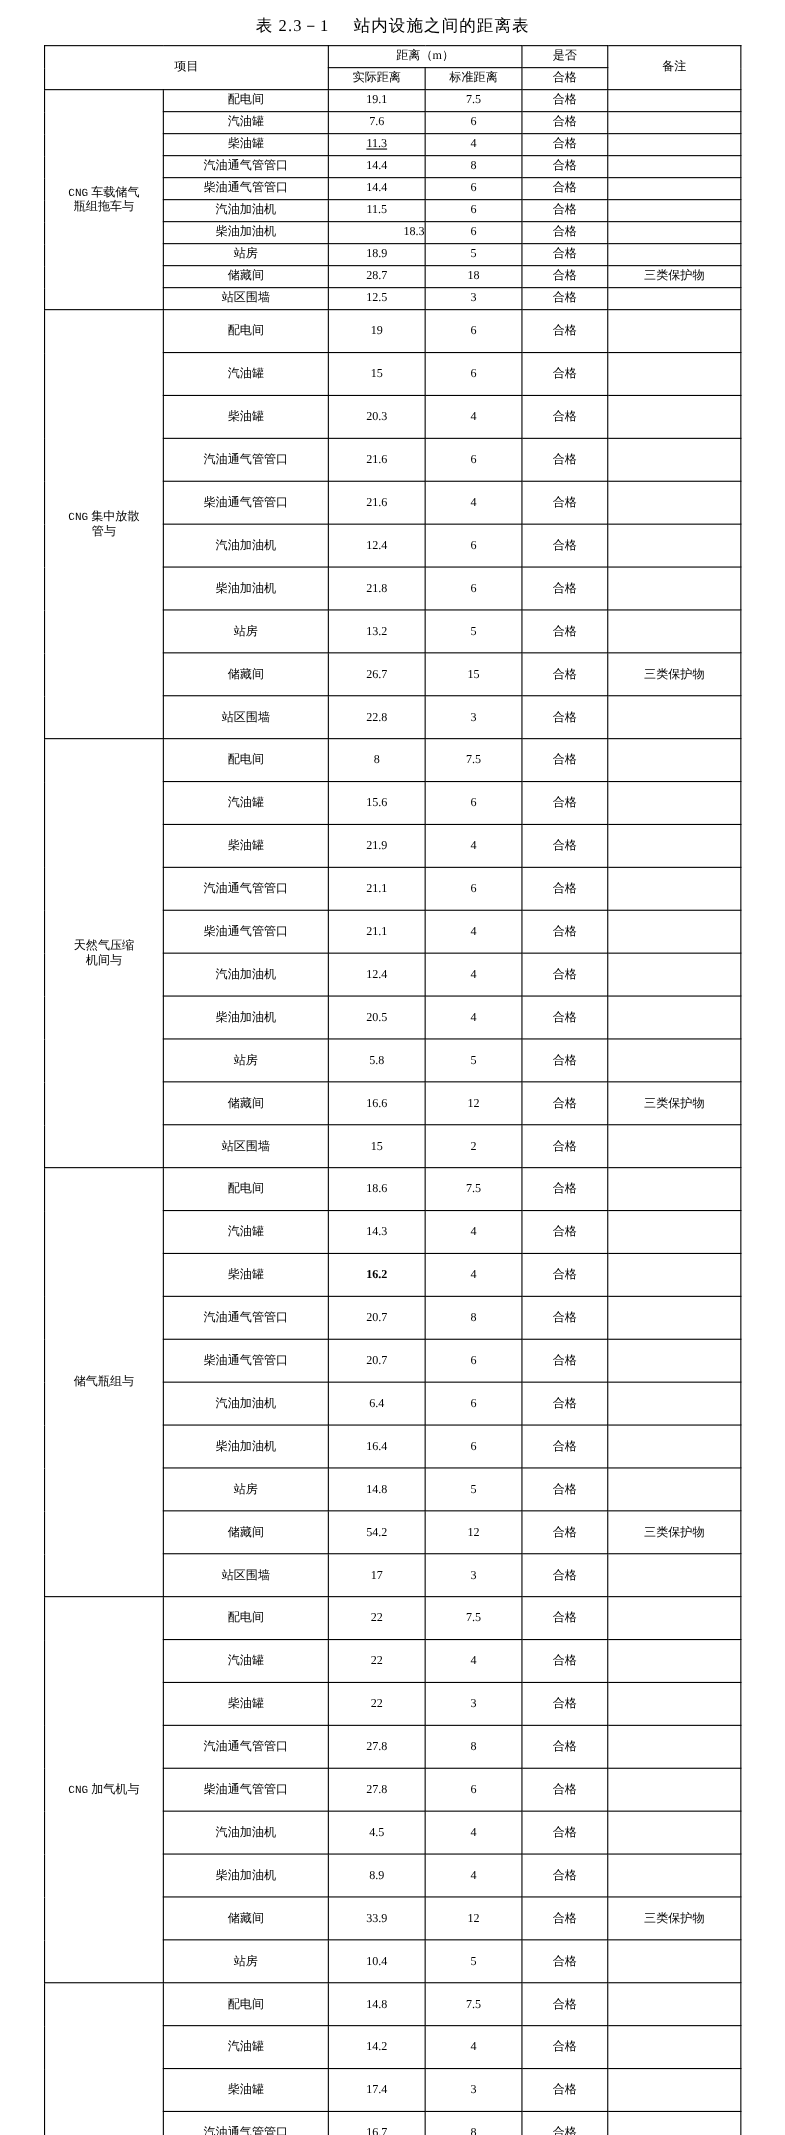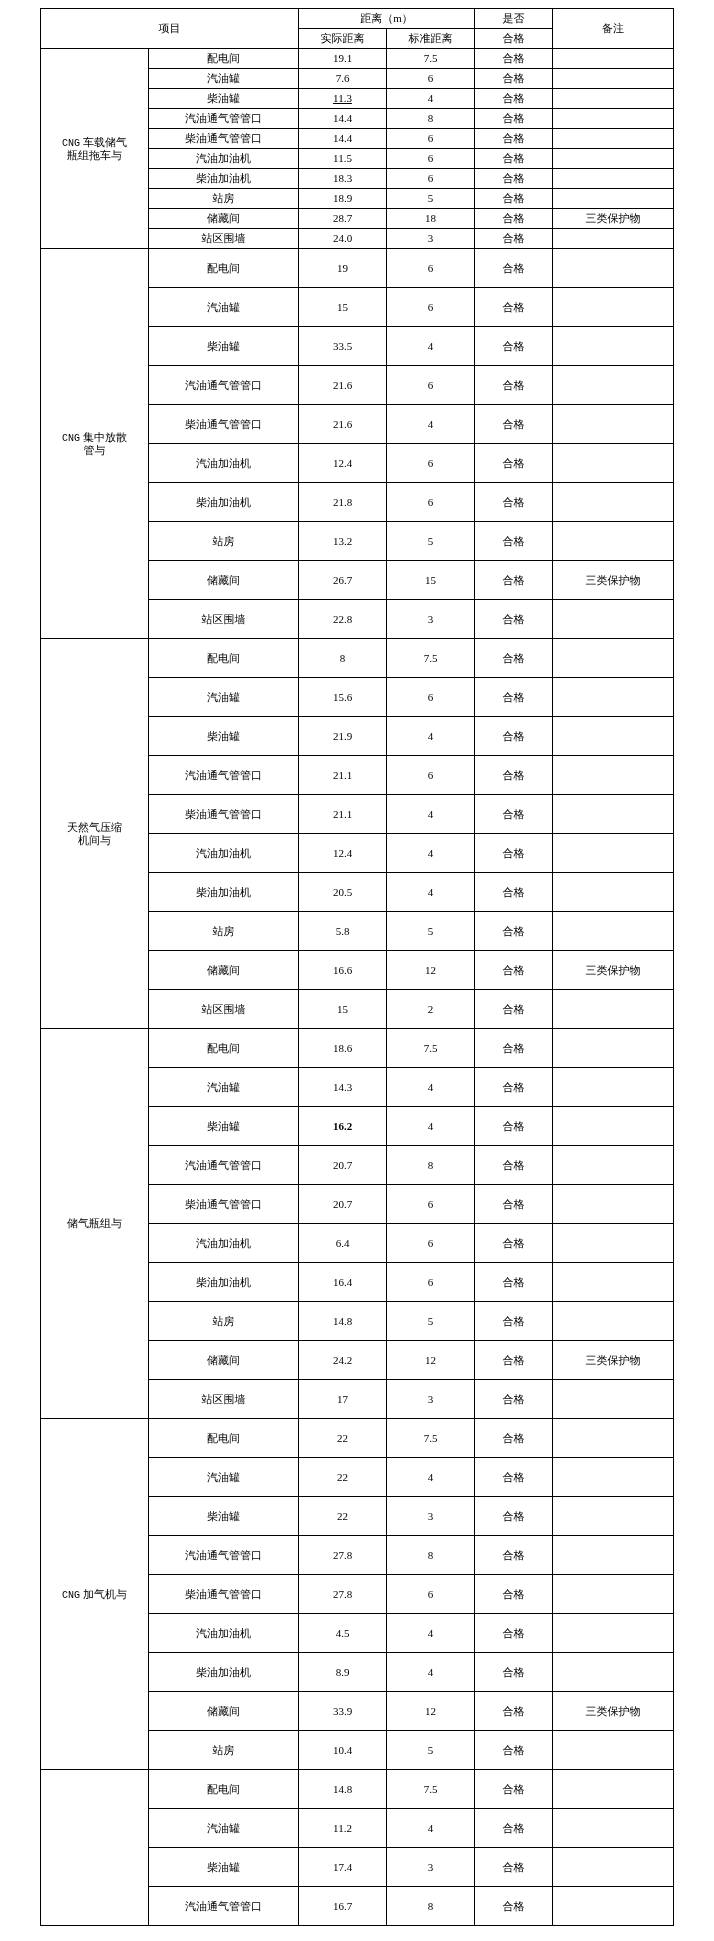--- a/index.html
+++ b/index.html
@@ -74,20 +74,23 @@
   col.c-act { width: 88px; }
   col.c-std { width: 88px; }
   col.c-ok { width: 78px; }
   col.c-rem { width: 121px; }
 </style>
 </head>
 <body>
 
 <div class="page">
 
+  <div class="doc-title">
+    <span>表 2.3－1</span><span class="title-gap"></span><span>站内设施之间的距离表</span>
+  </div>
 
   <table class="dist">
     <colgroup>
       <col class="c-group">
         <col class="c-fac">
         <col class="c-act">
         <col class="c-std">
         <col class="c-ok">
         <col class="c-rem">
     </colgroup>
@@ -146,42 +149,42 @@
         </tr>
         <tr>
           <td class="facility " style="height: 19px;">汽油加油机</td>
           <td class="num " style="height: 19px;">11.5</td>
           <td class="std " style="height: 19px;">6</td>
           <td class="ok " style="height: 19px;">合格</td>
           <td class="remark " style="height: 19px;"></td>
         </tr>
         <tr>
           <td class="facility " style="height: 19px;">柴油加油机</td>
-          <td class="num " style="height: 19px;">18.3</td>
+          <td class="num " style="height: 19px; text-align: right;">18.3</td>
           <td class="std " style="height: 19px;">6</td>
           <td class="ok " style="height: 19px;">合格</td>
           <td class="remark " style="height: 19px;"></td>
         </tr>
         <tr>
           <td class="facility " style="height: 19px;">站房</td>
           <td class="num " style="height: 19px;">18.9</td>
           <td class="std " style="height: 19px;">5</td>
           <td class="ok " style="height: 19px;">合格</td>
           <td class="remark " style="height: 19px;"></td>
         </tr>
         <tr>
           <td class="facility " style="height: 19px;">储藏间</td>
           <td class="num " style="height: 19px;">28.7</td>
           <td class="std " style="height: 19px;">18</td>
           <td class="ok " style="height: 19px;">合格</td>
           <td class="remark " style="height: 19px;">三类保护物</td>
         </tr>
         <tr>
           <td class="facility " style="height: 19px;">站区围墙</td>
-          <td class="num " style="height: 19px;">24.0</td>
+          <td class="num " style="height: 19px;">12.5</td>
           <td class="std " style="height: 19px;">3</td>
           <td class="ok " style="height: 19px;">合格</td>
           <td class="remark " style="height: 19px;"></td>
         </tr>
         <tr>
           <td class="group" rowspan="10">
             <div><span class="cng-label">CNG</span> 集中放散</div>
             <div>管与</div>
           </td>
           <td class="facility h-item" style="height: 38px;">配电间</td>
@@ -192,21 +195,21 @@
         </tr>
         <tr>
           <td class="facility h-item" style="height: 38px;">汽油罐</td>
           <td class="num h-item" style="height: 38px;">15</td>
           <td class="std h-item" style="height: 38px;">6</td>
           <td class="ok h-item" style="height: 38px;">合格</td>
           <td class="remark h-item" style="height: 38px;"></td>
         </tr>
         <tr>
           <td class="facility h-item" style="height: 38px;">柴油罐</td>
-          <td class="num h-item" style="height: 38px;">33.5</td>
+          <td class="num h-item" style="height: 38px;">20.3</td>
           <td class="std h-item" style="height: 38px;">4</td>
           <td class="ok h-item" style="height: 38px;">合格</td>
           <td class="remark h-item" style="height: 38px;"></td>
         </tr>
         <tr>
           <td class="facility h-item" style="height: 38px;">汽油通气管管口</td>
           <td class="num h-item" style="height: 38px;">21.6</td>
           <td class="std h-item" style="height: 38px;">6</td>
           <td class="ok h-item" style="height: 38px;">合格</td>
           <td class="remark h-item" style="height: 38px;"></td>
@@ -381,21 +384,21 @@
         </tr>
         <tr>
           <td class="facility h-item" style="height: 38px;">站房</td>
           <td class="num h-item" style="height: 38px;">14.8</td>
           <td class="std h-item" style="height: 38px;">5</td>
           <td class="ok h-item" style="height: 38px;">合格</td>
           <td class="remark h-item" style="height: 38px;"></td>
         </tr>
         <tr>
           <td class="facility h-item" style="height: 38px;">储藏间</td>
-          <td class="num h-item" style="height: 38px;">24.2</td>
+          <td class="num h-item" style="height: 38px;">54.2</td>
           <td class="std h-item" style="height: 38px;">12</td>
           <td class="ok h-item" style="height: 38px;">合格</td>
           <td class="remark h-item" style="height: 38px;">三类保护物</td>
         </tr>
         <tr>
           <td class="facility h-item" style="height: 38px;">站区围墙</td>
           <td class="num h-item" style="height: 38px;">17</td>
           <td class="std h-item" style="height: 38px;">3</td>
           <td class="ok h-item" style="height: 38px;">合格</td>
           <td class="remark h-item" style="height: 38px;"></td>
@@ -469,21 +472,21 @@
         <tr>
           <td class="group" rowspan="9"></td>
           <td class="facility h-item" style="height: 38px;">配电间</td>
           <td class="num h-item" style="height: 38px;">14.8</td>
           <td class="std h-item" style="height: 38px;">7.5</td>
           <td class="ok h-item" style="height: 38px;">合格</td>
           <td class="remark h-item" style="height: 38px;"></td>
         </tr>
         <tr>
           <td class="facility h-item" style="height: 38px;">汽油罐</td>
-          <td class="num h-item" style="height: 38px;">11.2</td>
+          <td class="num h-item" style="height: 38px;">14.2</td>
           <td class="std h-item" style="height: 38px;">4</td>
           <td class="ok h-item" style="height: 38px;">合格</td>
           <td class="remark h-item" style="height: 38px;"></td>
         </tr>
         <tr>
           <td class="facility h-item" style="height: 38px;">柴油罐</td>
           <td class="num h-item" style="height: 38px;">17.4</td>
           <td class="std h-item" style="height: 38px;">3</td>
           <td class="ok h-item" style="height: 38px;">合格</td>
           <td class="remark h-item" style="height: 38px;"></td>

